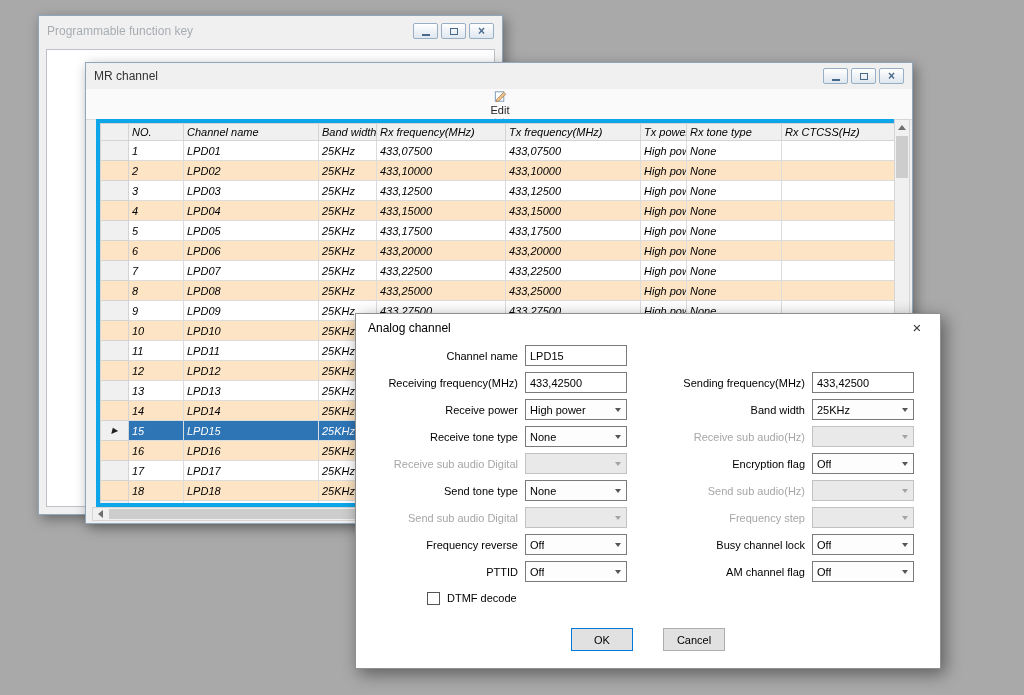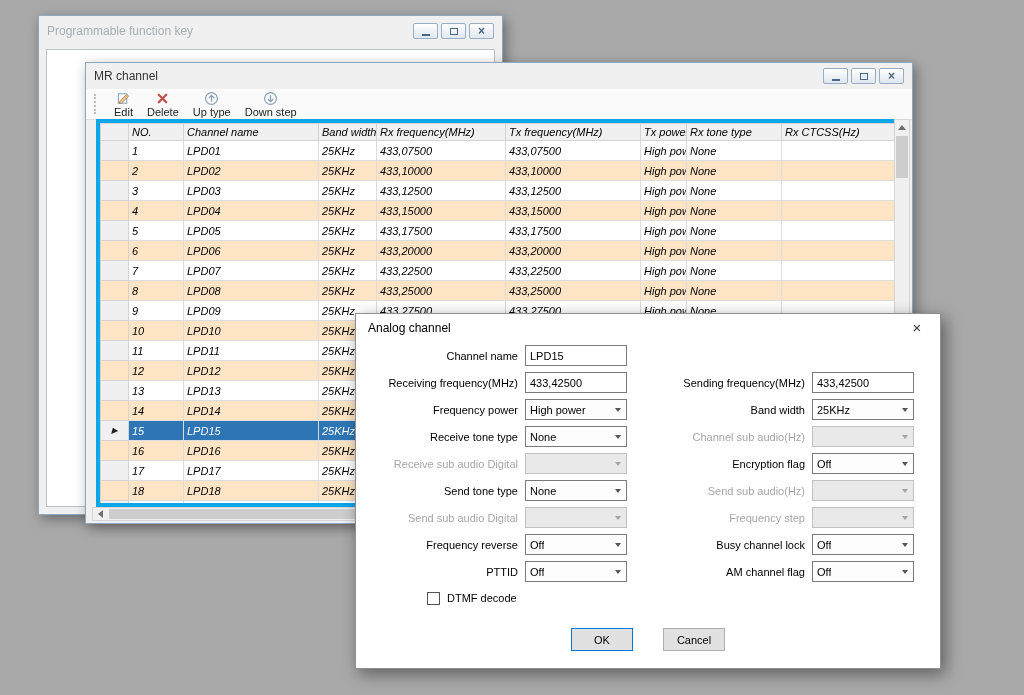--- a/index.html
+++ b/index.html
@@ -18,21 +18,21 @@
   .glyph-close{font-size:12px;line-height:1;color:#49698a;font-weight:bold;}
 
   
   #win-pfk{left:38px;top:15px;width:465px;height:500px;z-index:1;}
   #win-pfk .titlebar{height:30px;}
   #win-pfk .client{position:absolute;left:7px;right:7px;top:33px;bottom:7px;background:#ffffff;border:1px solid #bcc2c8;}
 
   
   #win-mr{left:85px;top:62px;width:828px;height:462px;z-index:2;}
   #win-mr .titlebar{height:26px;}
-  .toolbar{height:30px;background:#fafafa;border-bottom:1px solid #dcdcdc;display:flex;align-items:center;padding:0 6px 0 8px;}
+  .toolbar{height:30px;background:#fafafa;border-bottom:1px solid #dcdcdc;display:flex;align-items:center;padding:0 6px 0 8px;flex-direction:column;}
   .grip{width:3px;height:20px;border-left:2px dotted #bdbdbd;margin-right:8px;}
   .tool{display:flex;flex-direction:column;align-items:center;justify-content:center;padding:0 7px;height:30px;font-size:11px;color:#222;cursor:default;}
   .tool svg{display:block;margin-bottom:0px;}
   .tool .tlabel{line-height:12px;}
 
   .grid-wrap{position:absolute;left:6px;top:56px;width:818px;height:402px;}
   .grid-viewport{position:absolute;left:4px;top:0;width:802px;height:388px;overflow:hidden;background:#fff;border:4px solid #0ea5e9;box-sizing:border-box;font-style:italic;}
   table.grid{border-collapse:collapse;table-layout:fixed;width:801px;font-size:11px;}
   table.grid th{height:16px;background:#f0f0f0;border:1px solid #d4d4d4;font-weight:normal;text-align:left;padding:0 3px;white-space:nowrap;overflow:hidden;color:#000;}
   table.grid td{height:19px;border:1px solid #dcdcdc;padding:0 3px;white-space:nowrap;overflow:hidden;background:#fff;color:#000;}
@@ -418,39 +418,39 @@
     </div>
 
     <div class="frow">
       <span class="lab">Receiving frequency(MHz)</span>
       <input class="fld" value="433,42500" style="">
       <span class="lab rlab">Sending frequency(MHz)</span>
       <input class="fld" value="433,42500" style="">
     </div>
 
     <div class="frow">
-      <span class="lab">Frequency power</span>
+      <span class="lab">Receive power</span>
       <div class="combo fld">
         <span class="cval">High power</span>
         <span class="arrow"></span>
       </div>
       <span class="lab rlab">Band width</span>
       <div class="combo fld">
         <span class="cval">25KHz</span>
         <span class="arrow"></span>
       </div>
     </div>
 
     <div class="frow">
       <span class="lab">Receive tone type</span>
       <div class="combo fld">
         <span class="cval">None</span>
         <span class="arrow"></span>
       </div>
-      <span class="lab rlab dis">Channel sub audio(Hz)</span>
+      <span class="lab rlab dis">Receive sub audio(Hz)</span>
       <div class="combo fld dis">
         <span class="cval"></span>
         <span class="arrow"></span>
       </div>
     </div>
 
     <div class="frow">
       <span class="lab dis">Receive sub audio Digital</span>
       <div class="combo fld dis">
         <span class="cval"></span>

